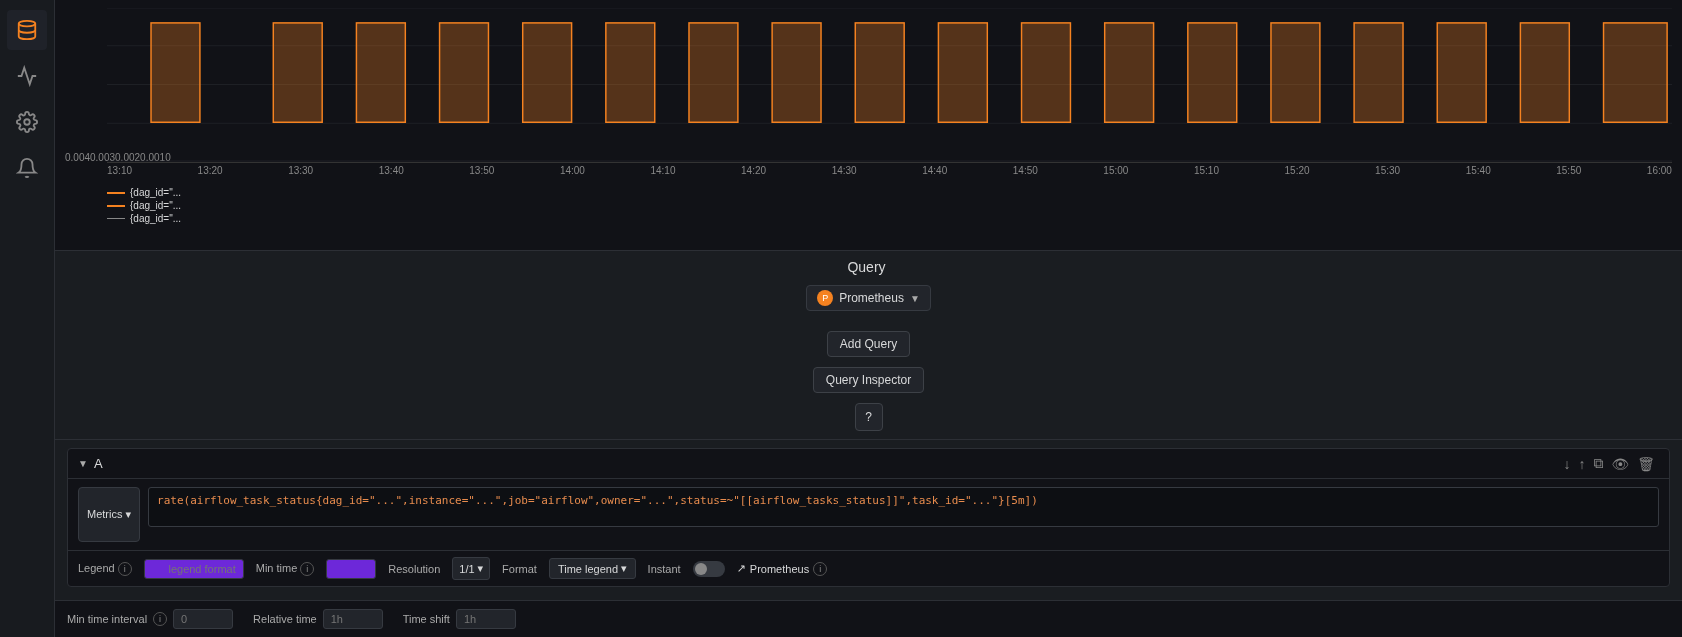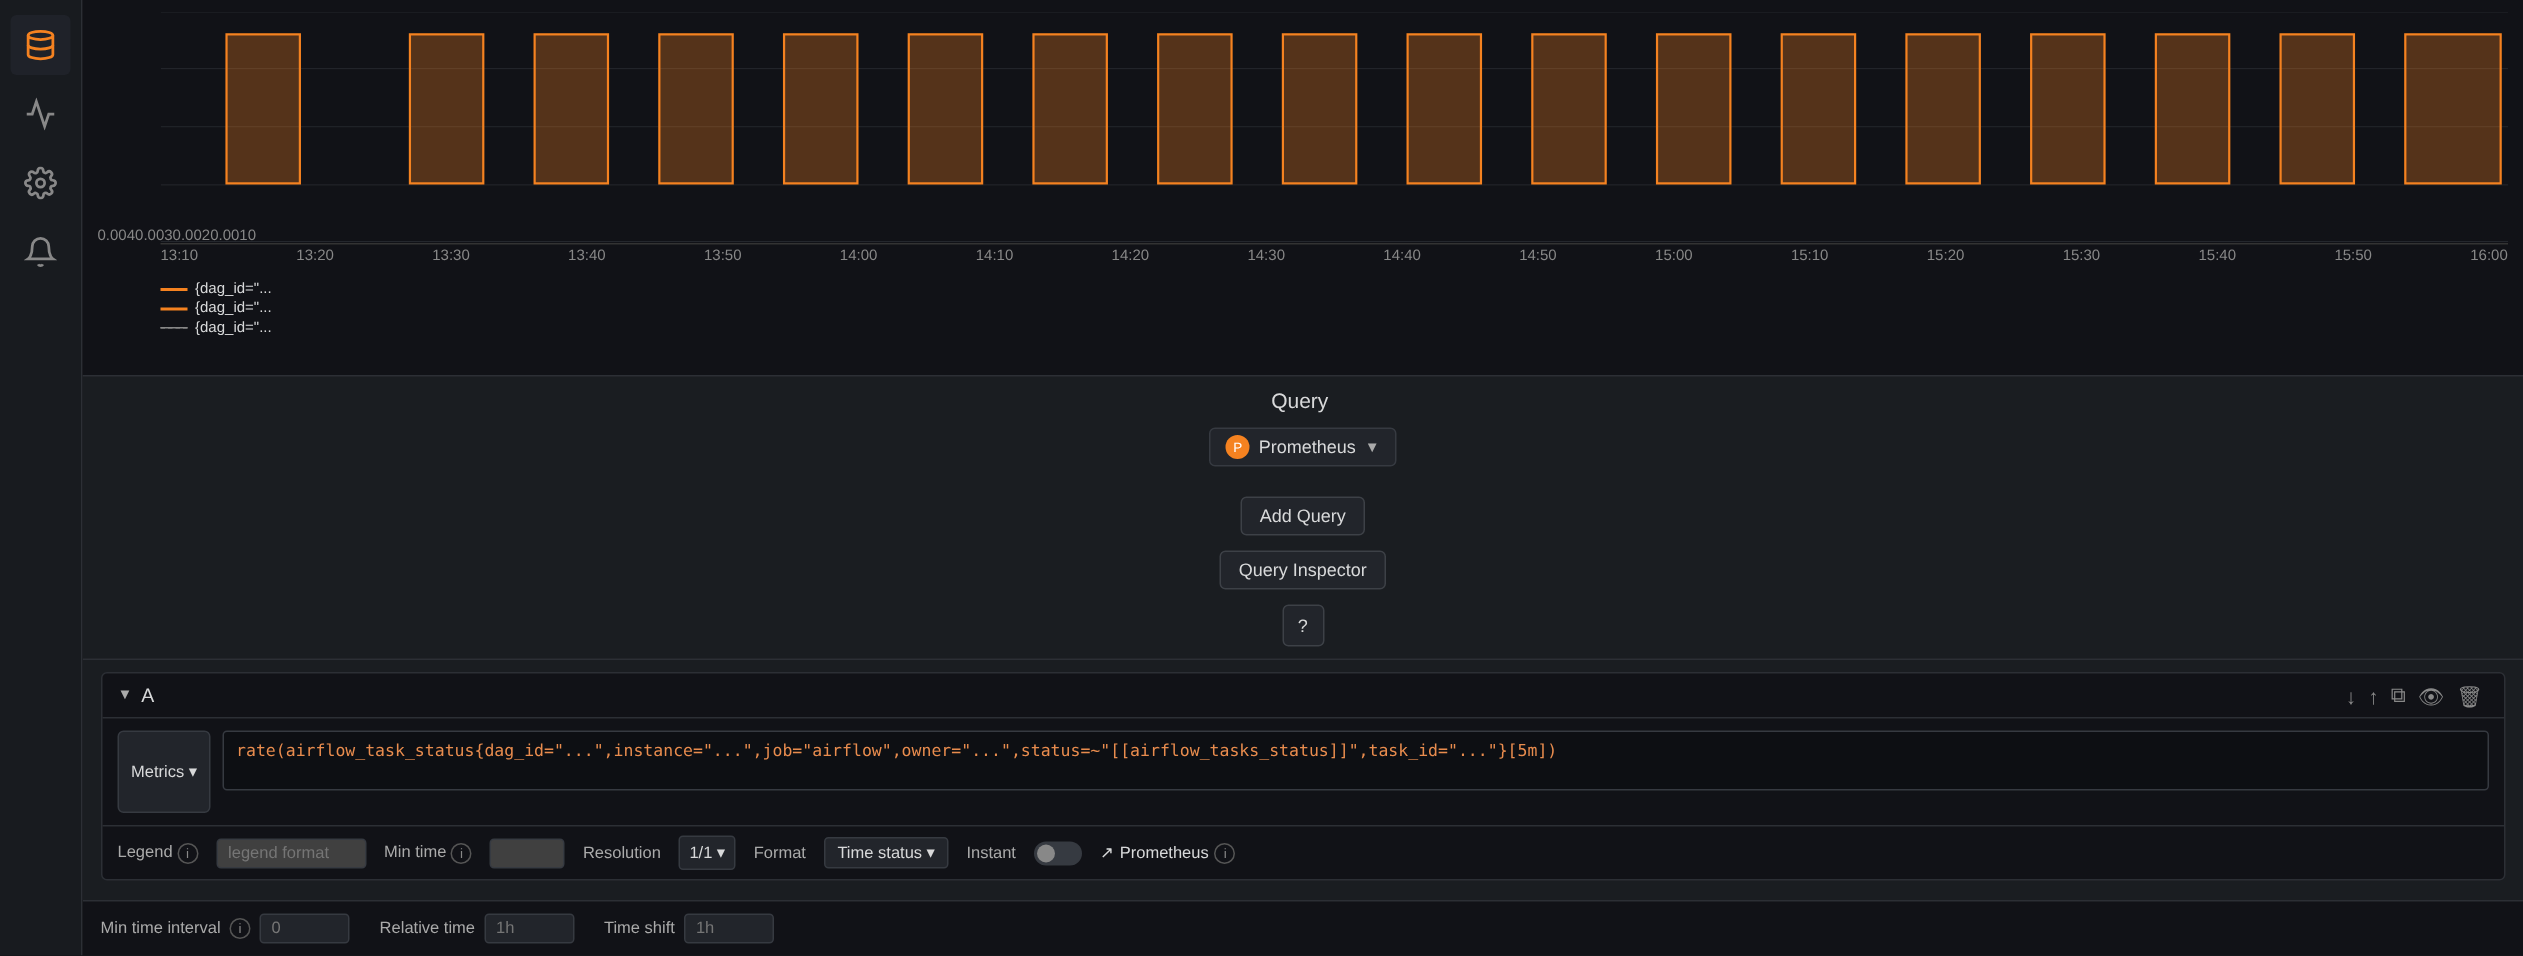--- a/index.html
+++ b/index.html
@@ -294,27 +294,28 @@
       border-radius: 50%;
       border: 1px solid #555;
       display: flex;
       align-items: center;
       justify-content: center;
       font-size: 9px;
       color: #888;
       cursor: pointer;
     }
     .opt-input {
-      background: #404040;
+      background: #6d28d9;
       border: 1px solid #363a41;
       border-radius: 3px;
       padding: 3px 7px;
       color: #d8d9da;
       font-size: 11px;
       width: 100px;
+      text-align: right;
     }
     .opt-input-sm {
       width: 50px;
     }
     .opt-select {
       background: #22252b;
       border: 1px solid #363a41;
       border-radius: 3px;
       padding: 4px 6px;
       color: #d8d9da;
@@ -558,21 +559,21 @@
           <input class="opt-input opt-input-sm" type="text" style="">
 
           <span class="opt-label">Resolution</span>
           <div class="opt-select">
             <span>1/1</span>
             <span>▾</span>
           </div>
 
           <span class="opt-label">Format</span>
           <div class="format-select">
-            <span>Time status</span>
+            <span>Time legend</span>
             <span>▾</span>
           </div>
 
           <span class="opt-label">Instant</span>
           <div class="toggle-switch off"></div>
 
           <div class="prometheus-link">
             <span class="prometheus-link-icon">↗</span>
             <span>Prometheus</span>
             <div class="opt-info">i</div>

